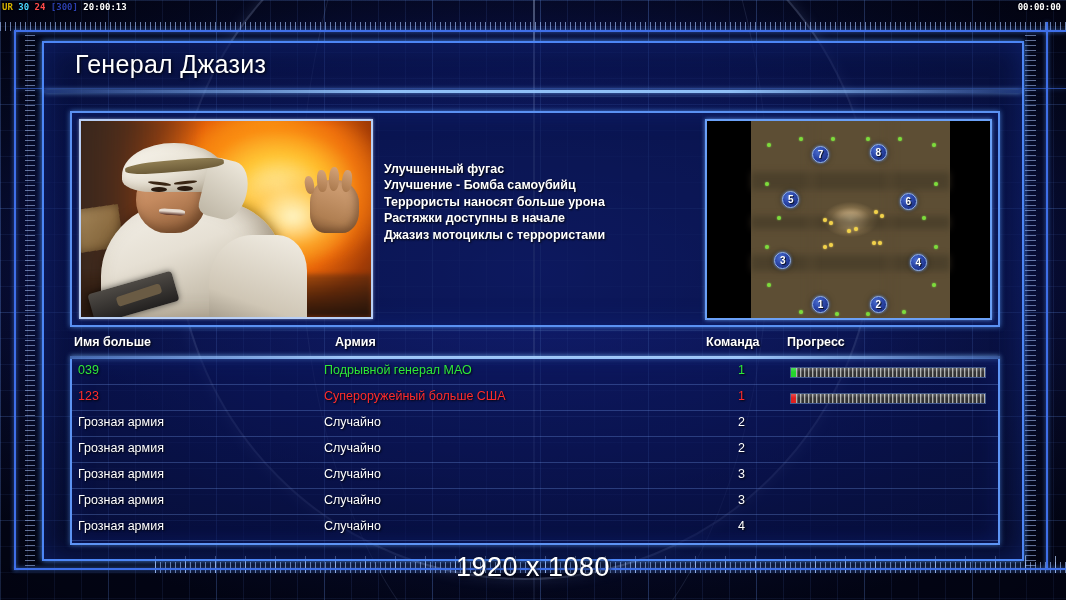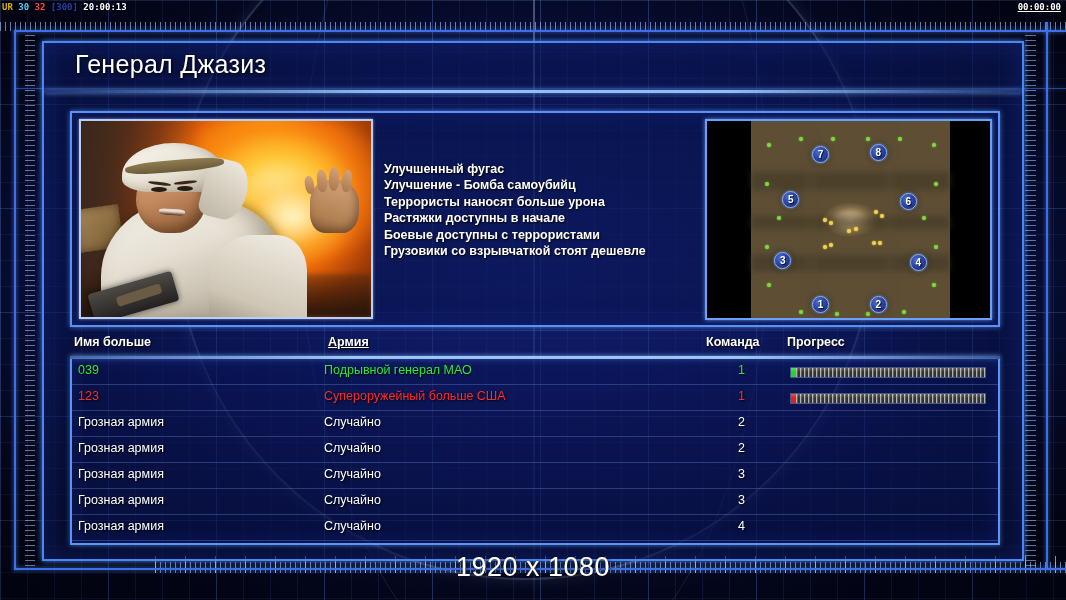--- a/index.html
+++ b/index.html
@@ -98,21 +98,21 @@
     white-space:nowrap;
     text-shadow:0 0 2px #000;
     letter-spacing:0px;
   }
   #osd-left { left:2px; top:2px; }
   #osd-left .k-y { color:#d8b400; }
   #osd-left .k-c { color:#49d6ff; }
   #osd-left .k-r { color:#ff4b4b; }
   #osd-left .k-b { color:#2b3fb0; }
   #osd-left .k-w { color:#ffffff; }
-  #osd-right { right:5px; top:2px; color:#ffffff;text-decoration:underline; }
+  #osd-right { right:5px; top:2px; color:#ffffff; }
 
   
   #main-window {
     position:absolute;
     left:42px; top:41px; width:982px; height:520px;
     border:2px solid #4c86f5;
     box-shadow:0 0 6px rgba(80,150,255,.85), inset 0 0 28px rgba(20,45,140,.55);
     background:linear-gradient(to bottom, rgba(10,22,85,.62), rgba(8,16,62,.50));
   }
 
@@ -294,21 +294,21 @@
   #table-head {
     position:relative; height:21px;
   }
   #table-head .th {
     position:absolute; top:0;
     font-size:12.5px; font-weight:bold; color:#ffffff;
     text-shadow:1px 1px 2px rgba(0,0,0,.95);
     white-space:nowrap;
   }
   .th.c-name { left:4px; }
-  .th.c-army { left:258px;text-decoration:underline; }
+  .th.c-army { left:265px; }
   .th.c-team { left:636px; }
   .th.c-prog { left:717px; }
 
   #table-head-rule {
     position:absolute; left:0; right:0; top:21px; height:3px;
     background:linear-gradient(to right, rgba(120,170,255,.5), rgba(180,215,255,.95) 30%, rgba(180,215,255,.95) 72%, rgba(120,170,255,.4));
     box-shadow:0 0 5px rgba(130,190,255,.85);
   }
 
   #table-body {
@@ -387,21 +387,21 @@
 <div class="ruler ruler-right"></div>
 <div class="ruler ruler-bottom-major"></div>
 <div class="ruler ruler-bottom"></div>
 
 <div class="hud-line" style="left:14px;top:30px;width:2px;height:540px;"></div>
 <div class="hud-line" style="right:18px;top:22px;width:2px;height:548px;"></div>
 <div class="hud-line" style="left:14px;top:30px;width:1052px;height:2px;"></div>
 <div class="hud-line" style="left:14px;top:568px;width:1052px;height:2px;"></div>
 <div class="hud-line" style="left:14px;top:88px;width:1052px;height:1px;opacity:.6;"></div>
 
-<div id="osd-left" class="osd"><span class="k-y">UR </span><span class="k-c">30 </span><span class="k-r">32 </span><span class="k-b">[300] </span><span class="k-w">20:00:13</span></div>
+<div id="osd-left" class="osd"><span class="k-y">UR </span><span class="k-c">30 </span><span class="k-r">24 </span><span class="k-b">[300] </span><span class="k-w">20:00:13</span></div>
 <div id="osd-right" class="osd">00:00:00</div>
 
 <div id="main-window">
 
   <div id="title-bar">
     <div id="page-title">Генерал Джазиз</div>
     <div class="title-sep"></div>
   </div>
 
   <div id="info-panel">
@@ -431,22 +431,21 @@
       <div class="p-finger f4"></div>
       <div class="p-gun"></div>
       <div class="p-gun2"></div>
     </div>
 
     <div id="desc-block">
         <div class="desc-line">Улучшенный фугас</div>
         <div class="desc-line">Улучшение - Бомба самоубийц</div>
         <div class="desc-line">Террористы наносят больше урона</div>
         <div class="desc-line">Растяжки доступны в начале</div>
-        <div class="desc-line">Боевые доступны с террористами</div>
-        <div class="desc-line">Грузовики со взрывчаткой стоят дешевле</div>
+        <div class="desc-line">Джазиз мотоциклы с террористами</div>
       </div>
 
     <div id="minimap-frame">
       <div id="minimap-terrain">
         <div class="mm-band" style="top:26%;height:9%;"></div>
         <div class="mm-band" style="top:48%;height:7%;"></div>
         <div class="mm-band" style="top:68%;height:8%;"></div>
         <div class="mm-vstripe" style="left:27%;width:6%;"></div>
         <div class="mm-vstripe" style="left:67%;width:6%;"></div>
       <div class="mm-res" style="left: 8%; top: 11%;"></div>

